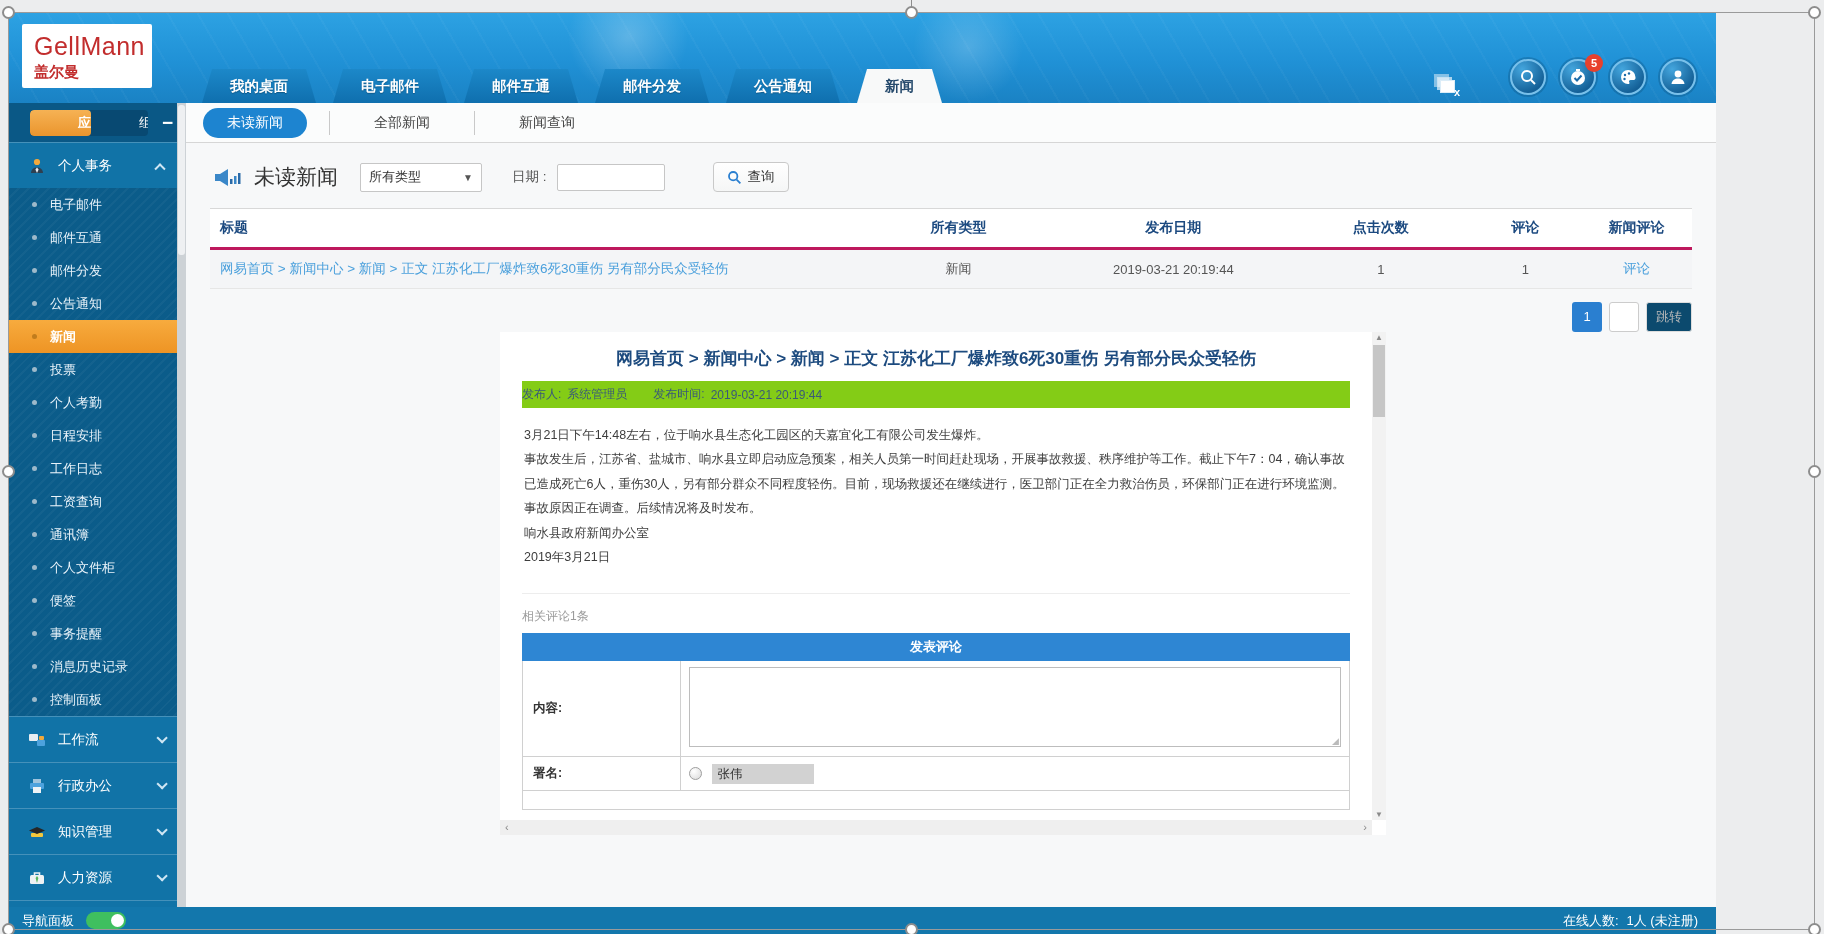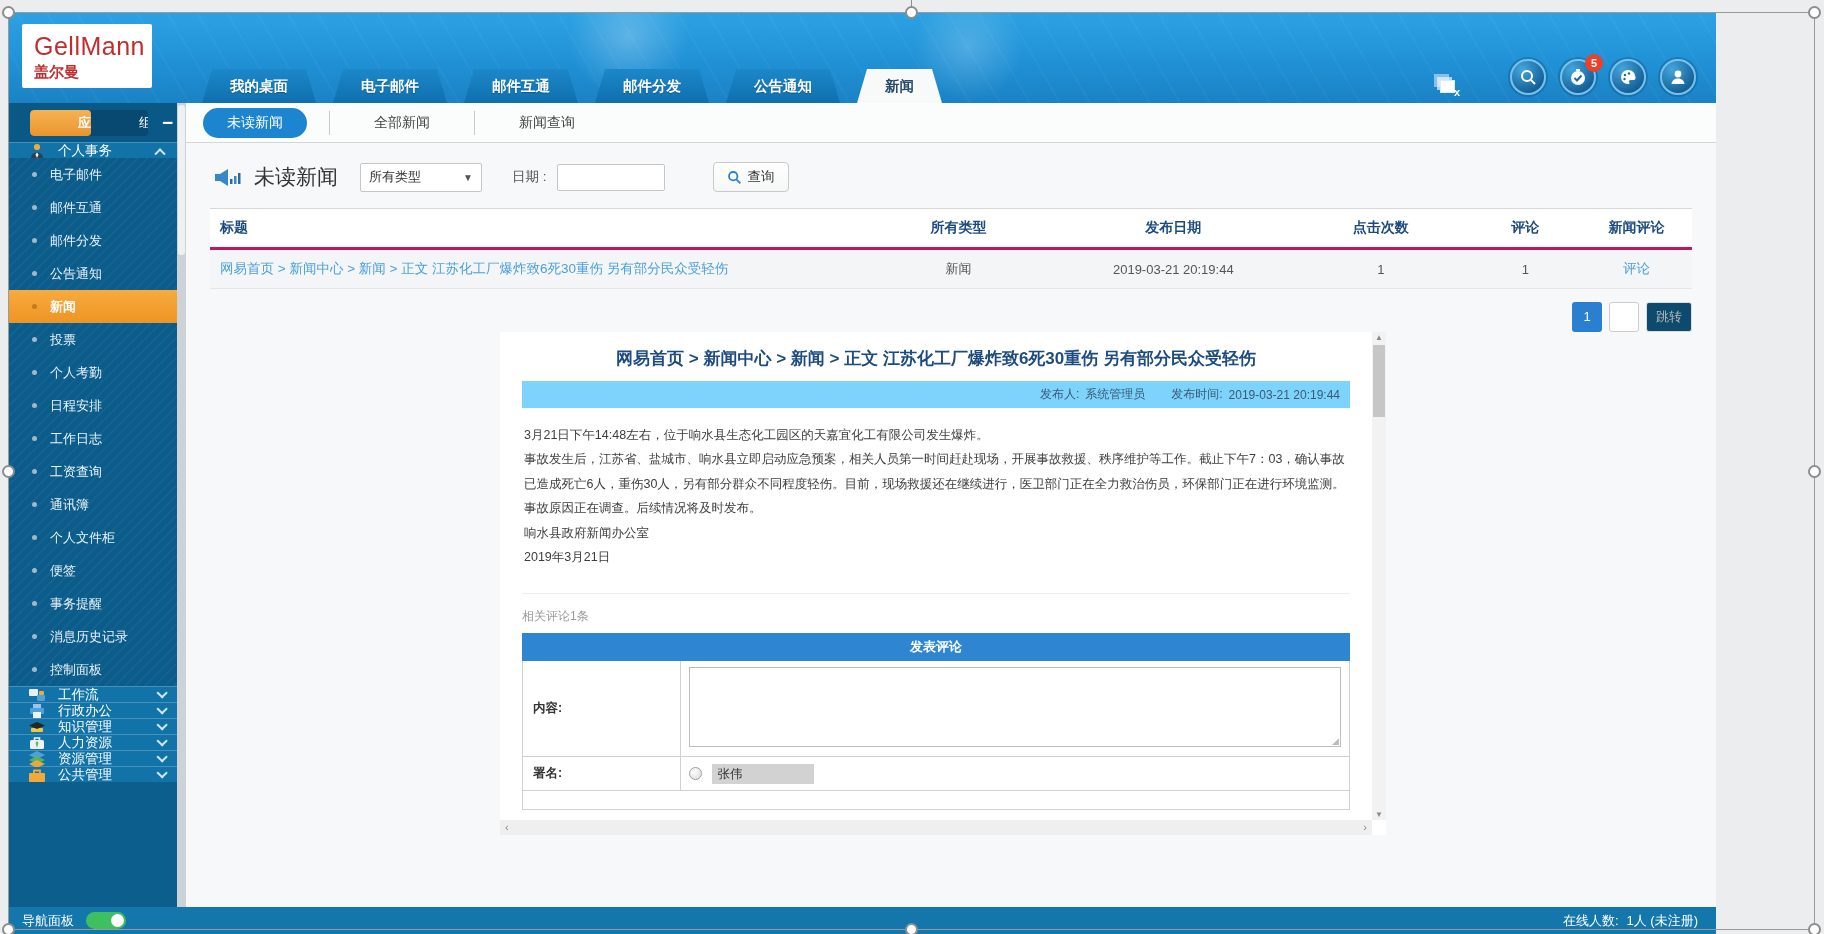--- a/index.html
+++ b/index.html
@@ -44,21 +44,21 @@
   
   .main { position:absolute; top:91px; left:0; right:0; bottom:27px; display:flex; }
 
   
   .sidebar { width:178px; position:relative; background:#0c5e8c; flex:none; overflow:hidden; }
   .side-top { height:39px; background:#0a5886; display:flex; align-items:center; padding-left:22px; }
   .side-seg { display:flex; width:118px; height:26px; background:#084972; border-radius:4px; overflow:hidden; }
   .seg { flex:1; text-align:center; line-height:26px; font-size:13px; color:#fff; cursor:pointer;padding-left:48px; }
   .seg.on { background:linear-gradient(180deg,#f6b254,#ea952d); border-radius:4px; font-weight:bold; }
   .side-min { color:#fff; font-size:19px; font-weight:bold; margin-left:14px; cursor:pointer; line-height:20px; }
-  .grp-head { height:16px; display:flex; align-items:center; padding:0 22px 0 20px; background:#1173a7;
+  .grp-head { height:46px; display:flex; align-items:center; padding:0 22px 0 20px; background:#1173a7;
     border-top:1px solid rgba(255,255,255,.22); color:#fff; font-size:13.5px; cursor:pointer; }
   .grp-head svg { margin-right:12px; flex:none; }
   .grp-head .lbl { flex:1; }
   .chev { width:8px; height:8px; border-right:2px solid #cfe6f4; border-bottom:2px solid #cfe6f4; flex:none; }
   .chev.up { transform:rotate(-135deg) translate(-2px,-2px); }
   .chev.down { transform:rotate(45deg) translateY(-3px); }
   .side-items { background:repeating-linear-gradient(135deg, rgba(255,255,255,.035) 0 2px, transparent 2px 7px), #0b5c8a; }
   .side-item { height:33px; display:flex; align-items:center; padding-left:24px; color:#e9f3fa; font-size:13px; cursor:pointer; }
   .side-item .dot { width:5px; height:5px; border-radius:50%; background:#9db9ca; margin-right:13px; flex:none; }
   .side-item.active { background:linear-gradient(180deg,#f7ab3e,#ee9424); color:#fff; font-weight:bold; }
@@ -101,21 +101,21 @@
   .detail { position:absolute; left:314px; top:229px; width:886px; height:503px; background:#fff; }
   .d-vscroll { position:absolute; right:0; top:0; bottom:15px; width:14px; background:#f2f2f2; cursor:pointer; }
   .d-vscroll .a-up { position:absolute; top:1px; left:0; right:0; text-align:center; font-size:8px; color:#8a8a8a; }
   .d-vscroll .a-dn { position:absolute; bottom:1px; left:0; right:0; text-align:center; font-size:8px; color:#8a8a8a; }
   .d-vthumb { position:absolute; top:13px; left:1px; width:12px; height:72px; background:#c6c6c6; }
   .d-hscroll { position:absolute; left:0; right:14px; bottom:0; height:15px; background:#efefef; cursor:pointer; }
   .d-hscroll .a-l { position:absolute; left:5px; top:0; font-size:11px; color:#888; line-height:15px; }
   .d-hscroll .a-r { position:absolute; right:5px; top:0; font-size:11px; color:#888; line-height:15px; }
   .d-inner { position:absolute; left:0; right:14px; top:0; bottom:15px; padding:0 22px; overflow:hidden; }
   .d-title { text-align:center; color:#1d4b7f; font-size:17px; font-weight:bold; padding:15px 0 11px; }
-  .d-meta { background:#7dd3fc; height:27px; display:flex; justify-content:flex-end; align-items:center; gap:6px;
+  .d-meta { background:#84cc16; height:27px; display:flex; align-items:center; gap:6px;
     padding-right:10px; font-size:12px; color:#3a5a78; }
   .d-meta .gap { width:14px; }
   .d-body { padding:15px 2px 10px; font-size:12.5px; color:#3d3d3d; line-height:1.95; }
   .d-body p.b { font-weight:bold; }
   .d-cmt-sum { color:#9a9a9a; font-size:12px; margin:14px 0 8px; border-top:1px solid #ededed; padding-top:14px; }
 
   .cmt-form { width:100%; border-collapse:collapse; }
   .cmt-form td { border:1px solid #d0d0d0; font-size:12.5px; color:#333; }
   .cmt-form .form-hd { background:#2e86d3; color:#fff; text-align:center; height:27px; font-size:13px; font-weight:bold; border:1px solid #2e86d3; }
   .cmt-form .lab { width:186px; padding:8px 10px; font-weight:bold; vertical-align:middle; }
@@ -408,21 +408,21 @@
           <div class="d-title">网易首页 &gt; 新闻中心 &gt; 新闻 &gt; 正文 江苏化工厂爆炸致6死30重伤 另有部分民众受轻伤</div>
           <div class="d-meta">
             <span>发布人:</span>
             <span>系统管理员</span>
             <span class="gap"></span>
             <span>发布时间:</span>
             <span>2019-03-21 20:19:44</span>
           </div>
           <div class="d-body">
             <p>3月21日下午14:48左右，位于响水县生态化工园区的天嘉宜化工有限公司发生爆炸。</p>
-            <p>事故发生后，江苏省、盐城市、响水县立即启动应急预案，相关人员第一时间赶赴现场，开展事故救援、秩序维护等工作。截止下午7：03，确认事故已造成死亡6人，重伤30人，另有部分群众不同程度轻伤。目前，现场救援还在继续进行，医卫部门正在全力救治伤员，环保部门正在进行环境监测。事故原因正在调查。后续情况将及时发布。</p>
+            <p>事故发生后，江苏省、盐城市、响水县立即启动应急预案，相关人员第一时间赶赴现场，开展事故救援、秩序维护等工作。截止下午7：04，确认事故已造成死亡6人，重伤30人，另有部分群众不同程度轻伤。目前，现场救援还在继续进行，医卫部门正在全力救治伤员，环保部门正在进行环境监测。事故原因正在调查。后续情况将及时发布。</p>
             <p>响水县政府新闻办公室</p>
             <p>2019年3月21日</p>
           </div>
           <div class="d-cmt-sum">相关评论1条</div>
 
           <table class="cmt-form">
             <tbody>
                 <tr>
                   <td class="form-hd" colspan="2">发表评论</td>
                 </tr>

